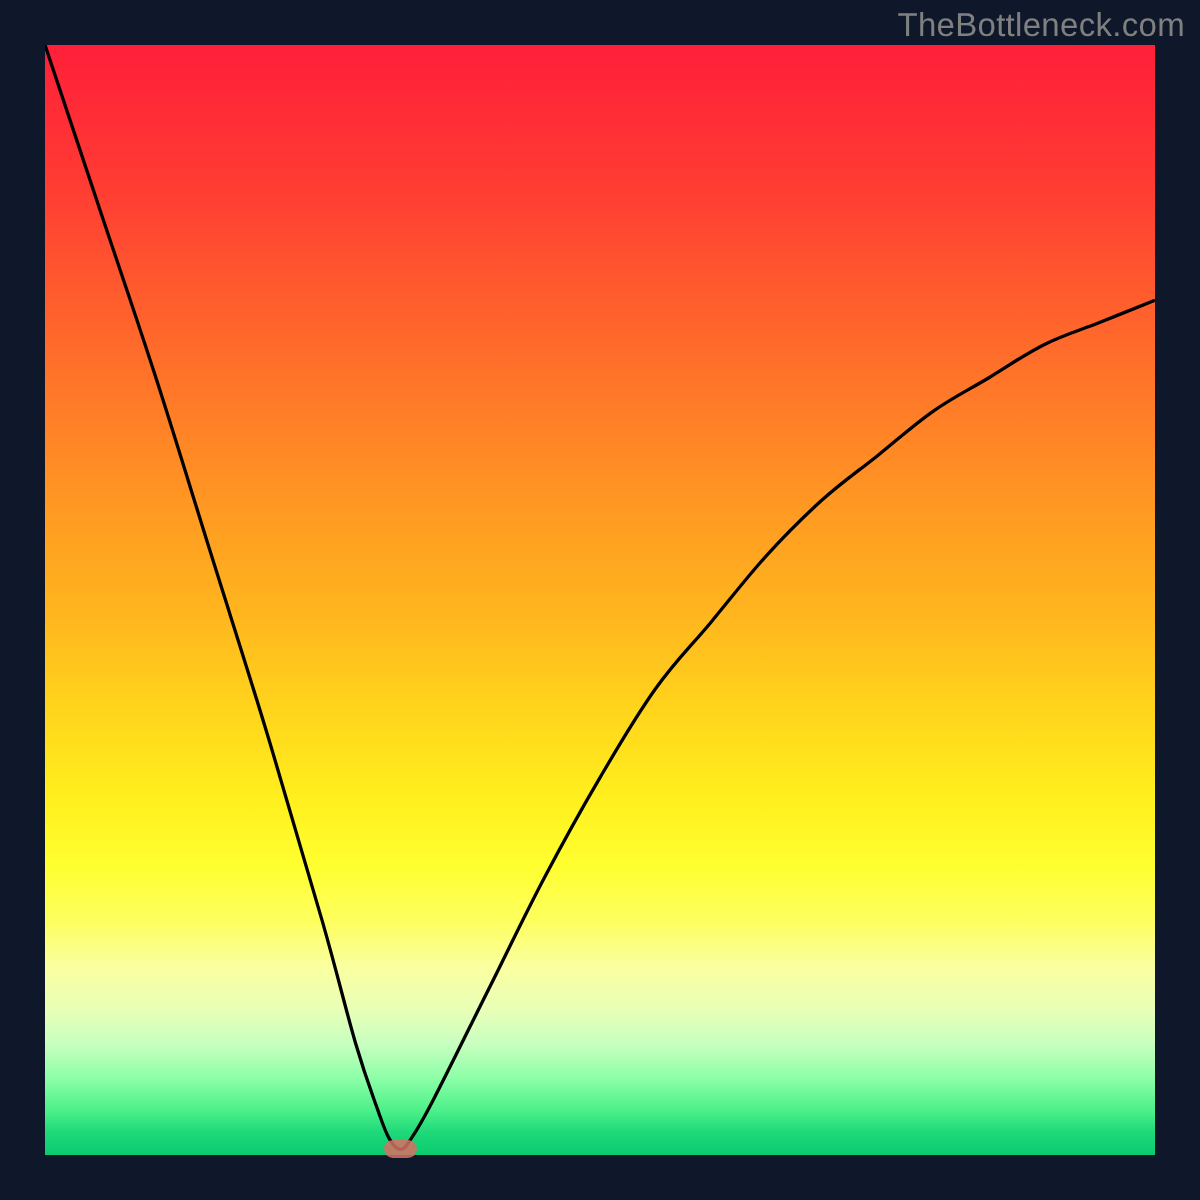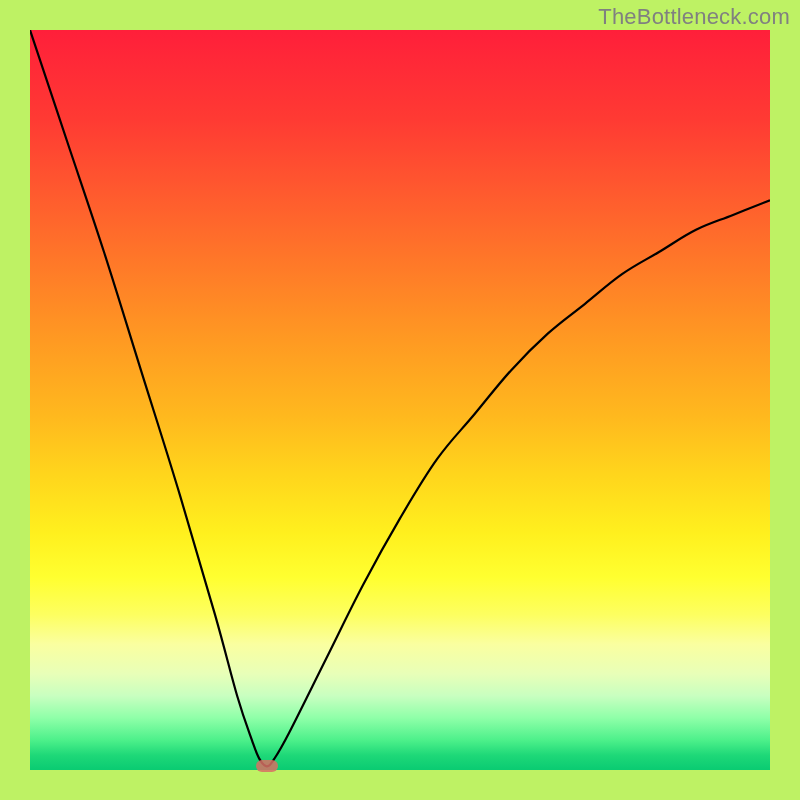--- a/index.html
+++ b/index.html
@@ -8,21 +8,21 @@
     width: 800px;
     height: 800px;
     overflow: hidden;
     background: #000;
     font-family: Arial, Helvetica, sans-serif;
   }
   .frame {
     position: relative;
     width: 800px;
     height: 800px;
-    background: #bef264;
+    background: #0f172a;
   }
   .plot-area {
     position: absolute;
     left: 30px;
     top: 30px;
     width: 740px;
     height: 740px;
     background: linear-gradient(to bottom,
       #ff1f3a 0%,
       #ff3a33 12%,

